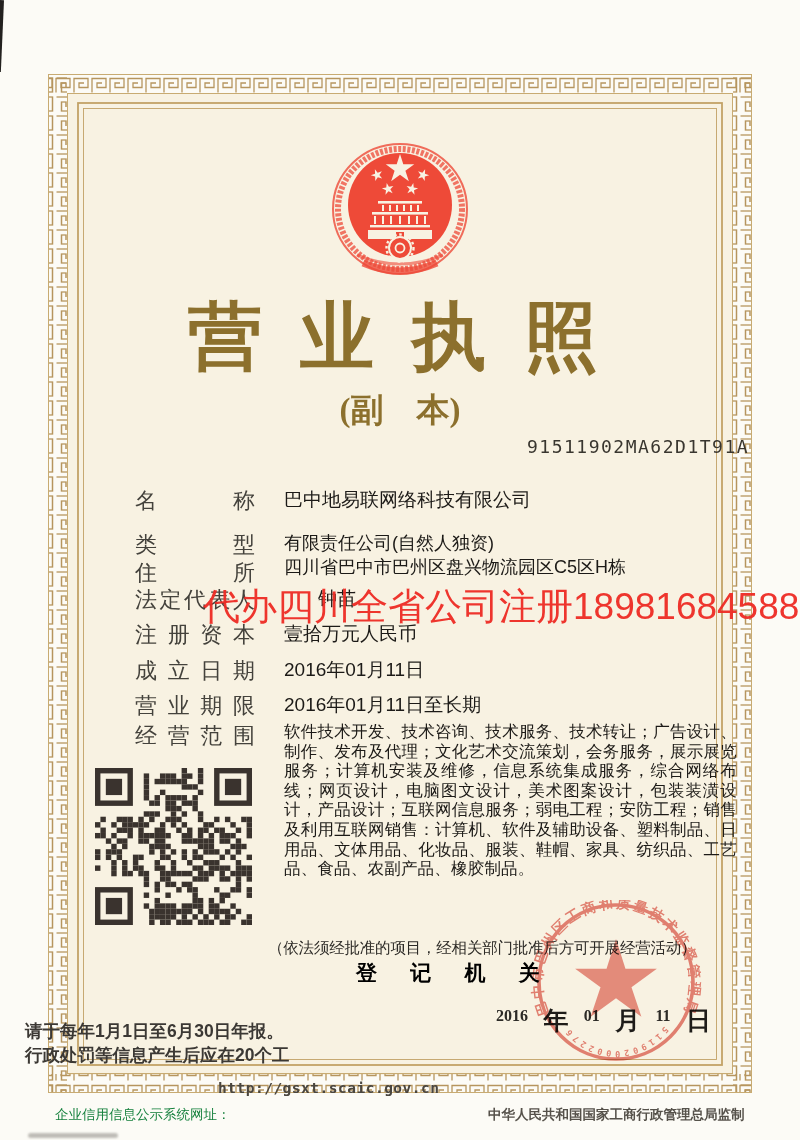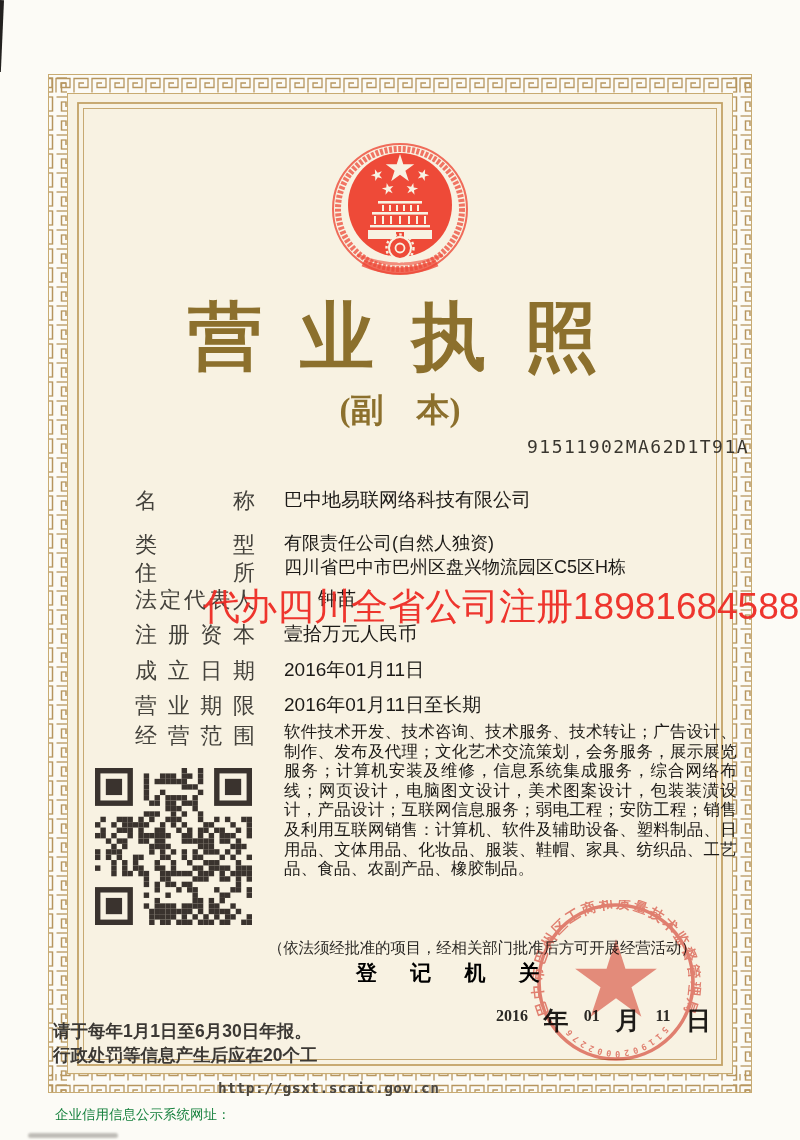--- a/index.html
+++ b/index.html
@@ -40,21 +40,21 @@
   .date-line{position:absolute;left:496px;top:1004px;width:215px;display:flex;
              justify-content:space-between;align-items:flex-end;z-index:4;}
   .d-num{font-size:16px;font-weight:700;color:#2c2a26;transform:translateY(-12px);
          font-family:"Liberation Serif",serif;}
   .d-char{font-size:25px;font-weight:700;color:#1e1c19;}
   .seal{position:absolute;left:528px;top:900px;width:180px;height:165px;z-index:6;
         mix-blend-mode:multiply;opacity:.88;}
   
   .annual-note{position:absolute;left:25px;top:1020px;width:330px;z-index:4;
                font-family:"Liberation Sans",sans-serif;font-weight:700;color:#3b3834;
-               font-size:17.5px;line-height:23.5px;margin-left:28px;}
+               font-size:17.5px;line-height:23.5px;}
   .site-url{position:absolute;left:218px;top:1080px;z-index:4;font-family:"DejaVu Sans Mono",monospace;
             font-weight:700;font-size:14.5px;color:#4a463f;letter-spacing:.5px;}
   .site-label{position:absolute;left:55px;top:1106px;font-size:13.5px;color:#15803d;z-index:3;}
   .issuer{position:absolute;left:488px;top:1106px;font-size:13.5px;color:#55514a;z-index:3;
           font-weight:600;}
   
   .edge-sliver{position:absolute;left:0;top:0;width:4px;height:72px;background:#23211f;
                transform:rotate(2.5deg);transform-origin:top left;z-index:8;}
   .bottom-smudge{position:absolute;left:28px;top:1133px;width:90px;height:5px;background:#8d8a84;
                  opacity:.55;border-radius:3px;filter:blur(1px);z-index:8;}
@@ -501,16 +501,17 @@
       <textPath href="#sealBot" startOffset="50%" text-anchor="middle">5119020002276</textPath>
     </text>
   </svg>
 
   <div class="annual-note">
     <div>请于每年1月1日至6月30日年报。</div>
     <div>行政处罚等信息产生后应在20个工</div>
   </div>
   <div class="site-url">http://gsxt.scaic.gov.cn</div>
   <div class="site-label">企业信用信息公示系统网址：</div>
+  <div class="issuer">中华人民共和国国家工商行政管理总局监制</div>
 
   <div class="edge-sliver"></div>
   <div class="bottom-smudge"></div>
 </div>
 
 </body></html>

